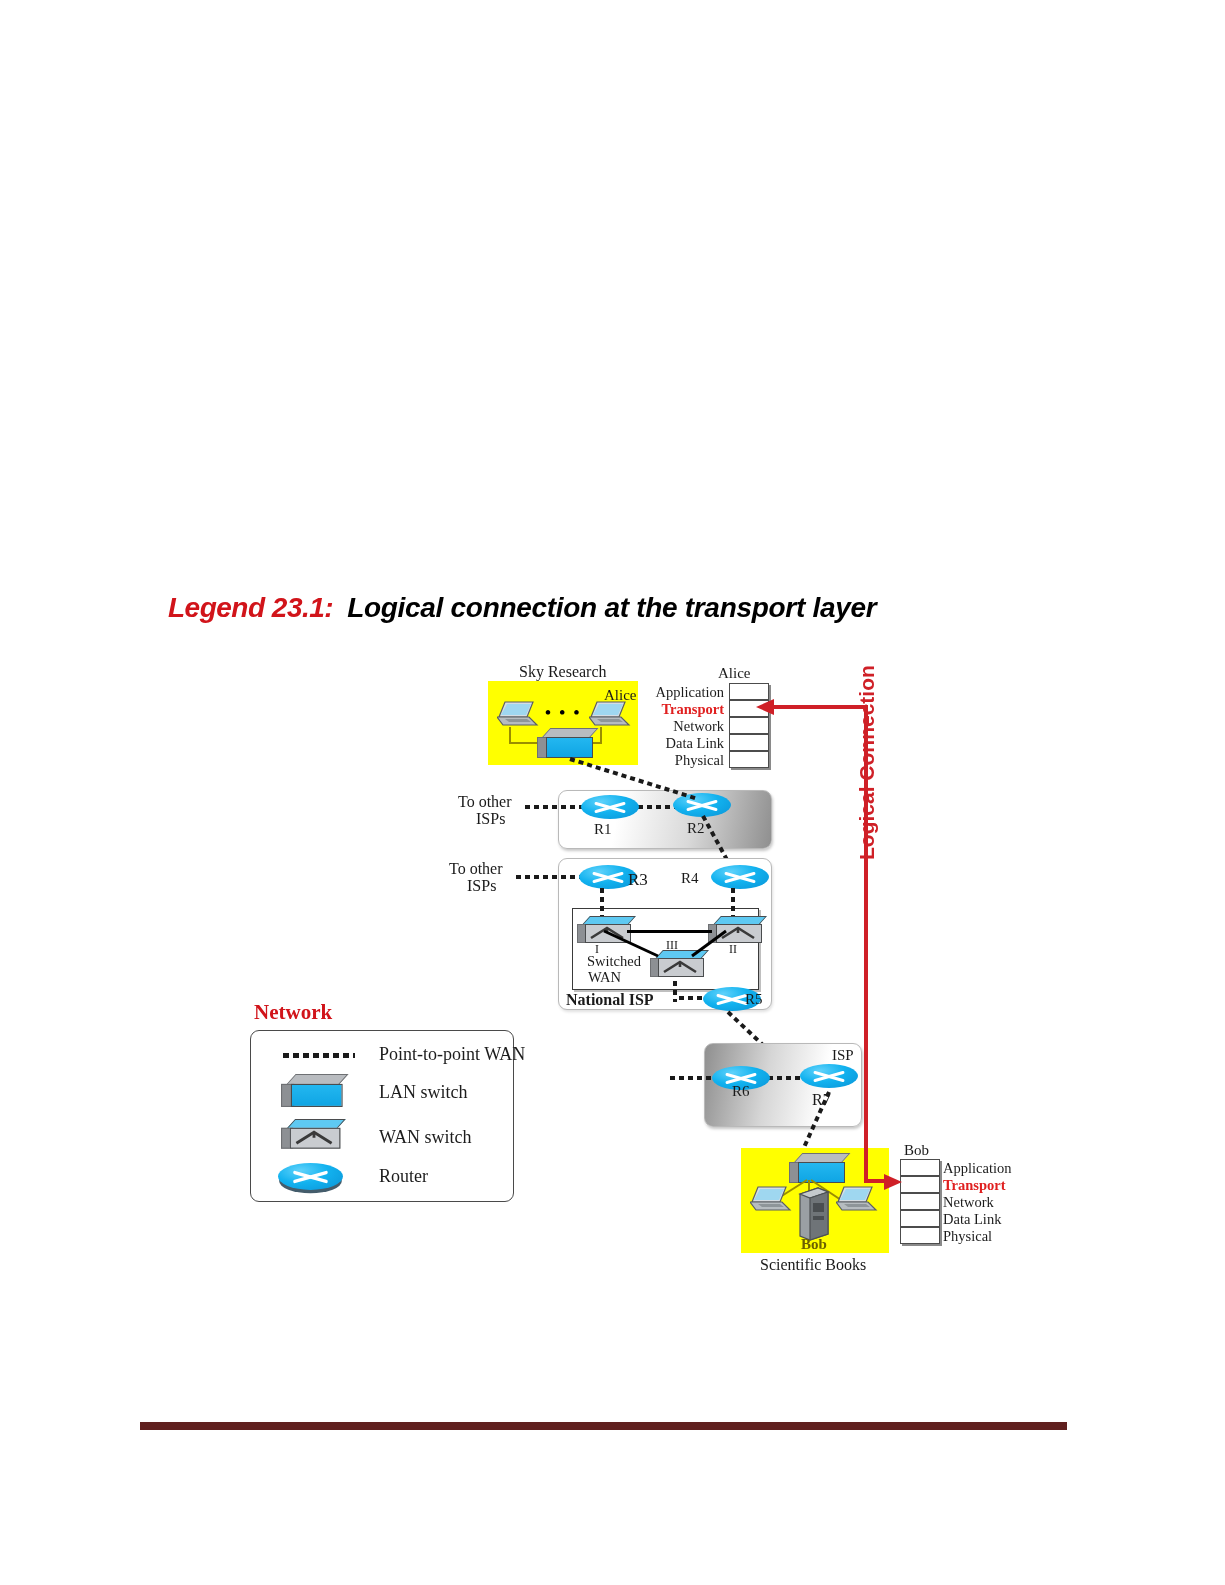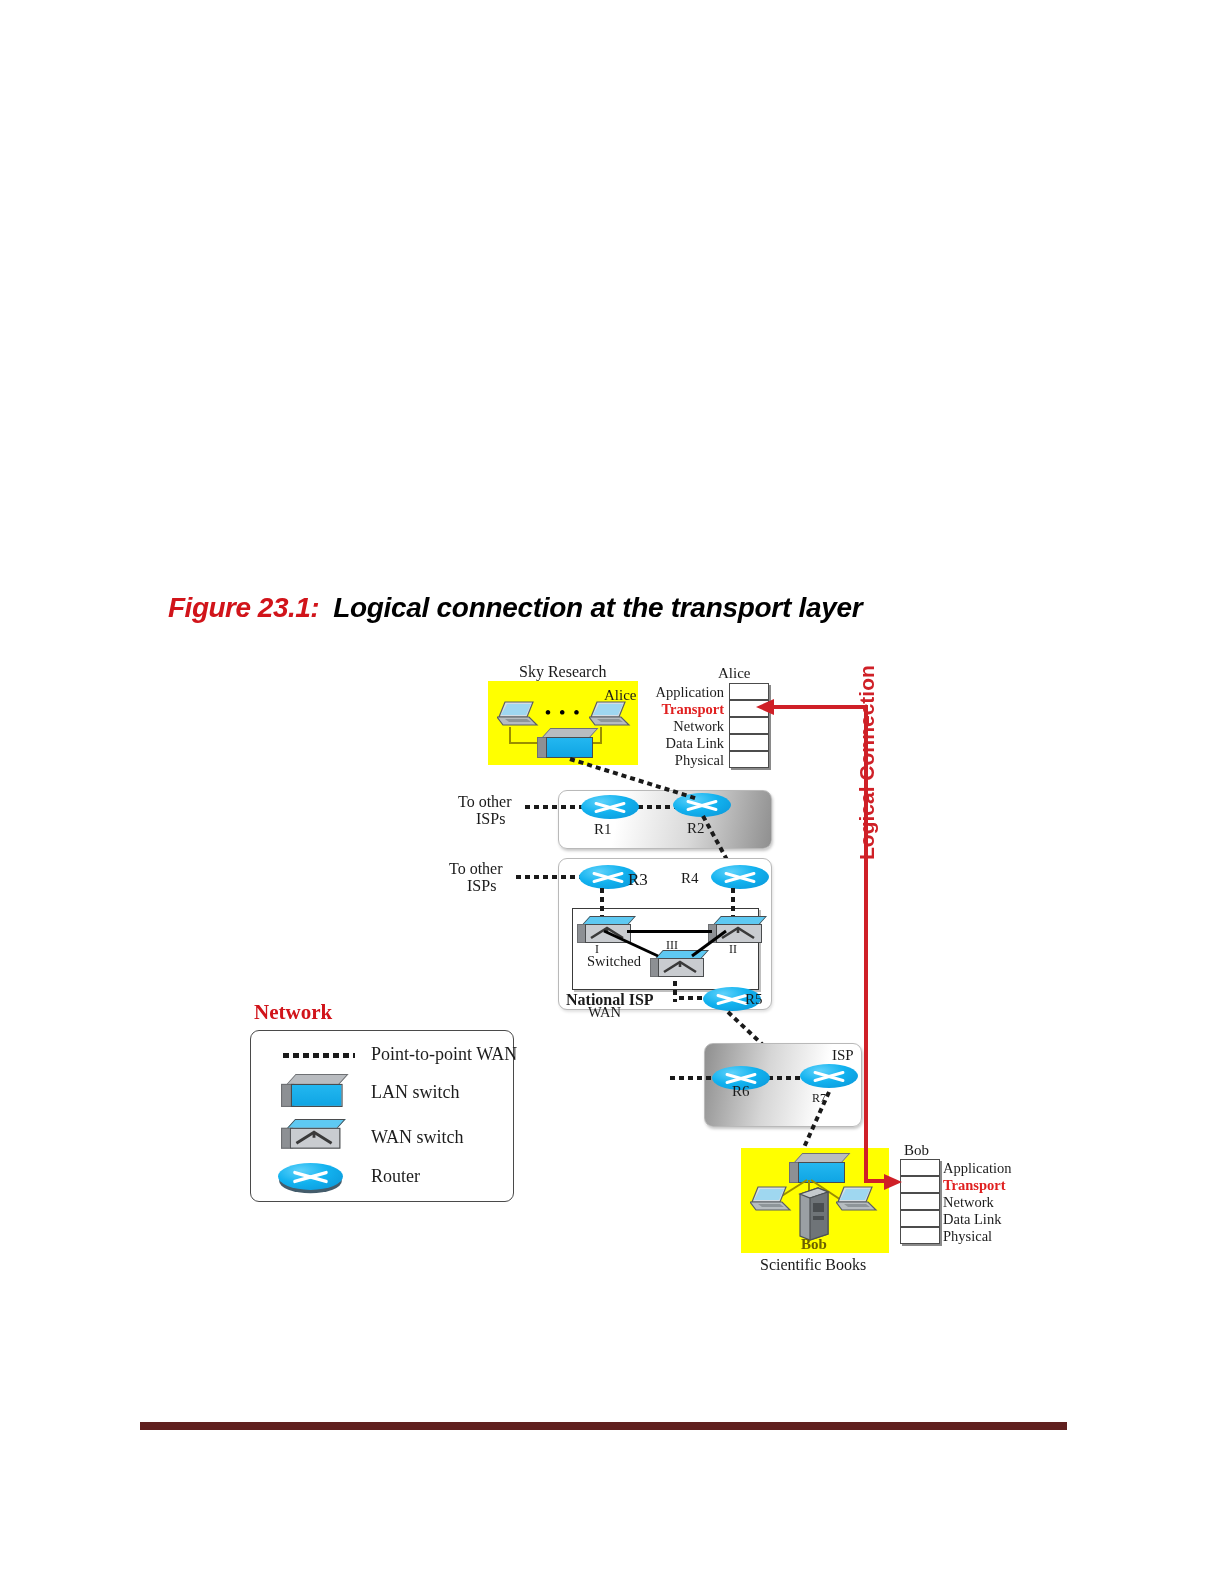--- a/index.html
+++ b/index.html
@@ -63,39 +63,39 @@
   .stackbox{position:absolute;width:38px;height:15px;background:#ffffff;border:1.4px solid #4c4c4c;
      box-shadow:2px 2px 0 #8a8a8a;}
   .stacklabel{position:absolute;white-space:nowrap;font-size:14.5px;color:#1c1c1c;font-family:"Liberation Serif",serif;}
   .stacklabel.hot{color:#e02020;font-weight:bold;}
 
   
   #legend-title{position:absolute;left:254px;top:1000px;font-family:"Liberation Serif",serif;
      font-weight:bold;font-size:21px;color:#d1141a;}
   #legend-box{position:absolute;left:250px;top:1030px;width:262px;height:170px;
      background:#fff;border:1.3px solid #4a4a4a;border-radius:9px;}
-  .legend-text{position:absolute;font-size:18px;color:#1c1c1c;white-space:nowrap;font-family:"Liberation Serif",serif;}
+  .legend-text{position:absolute;font-size:18px;color:#1c1c1c;white-space:nowrap;font-family:"Liberation Serif",serif;margin-left:8px;}
 
   
   .dotlink{position:absolute;background-repeat:repeat-x;}
   .solidlink{position:absolute;background:#000;}
   .yellowline{position:absolute;background:#9a8e00;}
 
   
   .redline{position:absolute;background:#cf2027;}
 
   
   #logical-caption{position:absolute;left:855px;top:860px;transform:rotate(-90deg);transform-origin:left top;
      font-family:"Liberation Sans",sans-serif;font-weight:bold;font-size:21px;color:#cf2027;white-space:nowrap;}
 </style>
 </head>
 <body>
 
 <div id="figure-title">
-  <span class="fig-no">Figure 23.1:</span><span class="fig-cap">Logical connection at the transport layer</span>
+  <span class="fig-no">Legend 23.1:</span><span class="fig-cap">Logical connection at the transport layer</span>
 </div>
 
 <div id="diagram">
 
   <div class="lbl" style="left:519px;top:663px;font-size:16px;">Sky Research</div>
 
   <div class="lan-block" style="left:488px;top:681px;width:150px;height:84px;"></div>
   <div class="lbl" style="left:604px;top:687px;font-size:15px;">Alice</div>
 
   <div class="laptop" style="left:497px;top:700px;">
@@ -189,21 +189,21 @@
   <div class="router" style="left:711px;top:865px;">
     <div class="shadow"></div>
       <div class="disc"></div>
       <div class="x1"></div>
       <div class="x2"></div>
   </div>
   <div class="lbl" style="left:681px;top:870px;font-size:15px;">R4</div>
 
   <div class="wan-box" style="left:572px;top:908px;width:185px;height:80px;"></div>
   <div class="lbl" style="left:587px;top:953px;font-size:14.5px;">Switched</div>
-  <div class="lbl" style="left:588px;top:969px;font-size:14.5px;margin-top:35px;">WAN</div>
+  <div class="lbl" style="left:588px;top:969px;font-size:14.5px;">WAN</div>
 
   <div class="dotlink" style="left:600px;top:888px;width:4px;height:30px;
        background-image:repeating-linear-gradient(180deg,#1a1a1a 0 5px,transparent 5px 9px);"></div>
   <div class="dotlink" style="left:731px;top:888px;width:4px;height:30px;
        background-image:repeating-linear-gradient(180deg,#1a1a1a 0 5px,transparent 5px 9px);"></div>
   <div class="dotlink" style="left:673px;top:972px;width:4px;height:30px;
        background-image:repeating-linear-gradient(180deg,#1a1a1a 0 5px,transparent 5px 9px);"></div>
 
   <div class="wanswitch" style="left:577px;top:916px;">
     <div class="top"></div>
@@ -277,21 +277,21 @@
       <div class="x2"></div>
   </div>
   <div class="lbl" style="left:732px;top:1083px;font-size:15px;">R6</div>
 
   <div class="router" style="left:800px;top:1064px;">
     <div class="shadow"></div>
       <div class="disc"></div>
       <div class="x1"></div>
       <div class="x2"></div>
   </div>
-  <div class="lbl" style="left:812px;top:1091px;font-size:12px;">R7</div>
+  <div class="lbl" style="left:812px;top:1091px;font-size:16px;">R7</div>
 
   <svg style="position:absolute;left:795px;top:1088px;width:50px;height:72px;">
     <line x1="34" y1="4" x2="6" y2="66" stroke="#1a1a1a" stroke-width="4" stroke-dasharray="5,4"></line>
   </svg>
 
   <div class="lan-block" style="left:741px;top:1148px;width:148px;height:105px;"></div>
 
   <div class="lanswitch" style="left:789px;top:1153px;">
     <div class="top"></div>
       <div class="side"></div>

